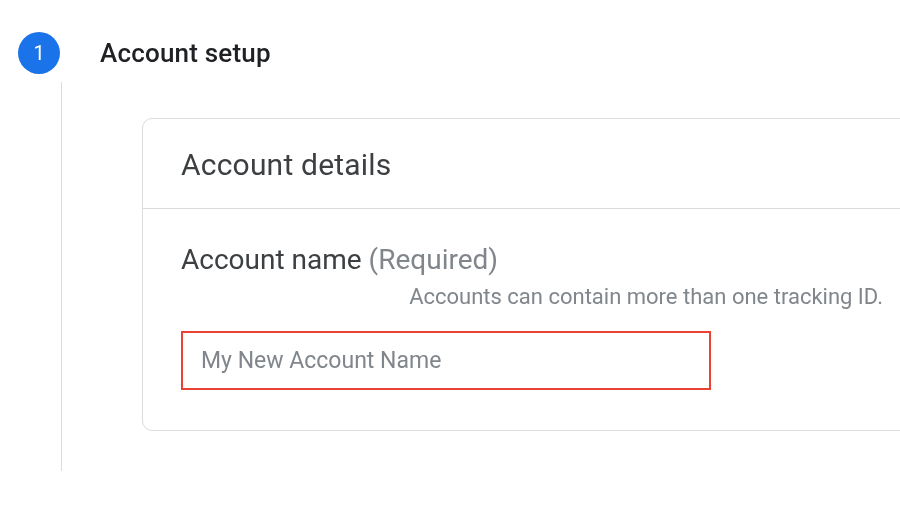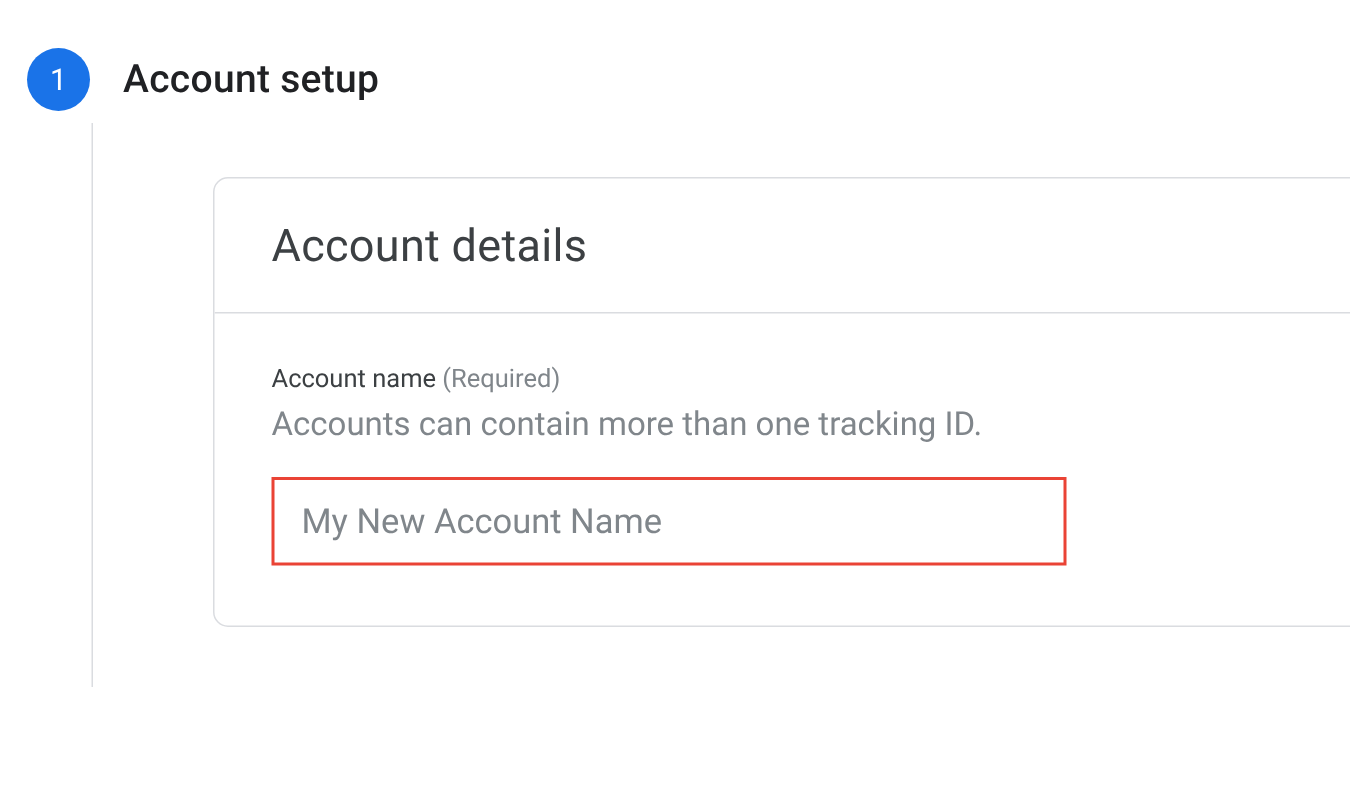--- a/index.html
+++ b/index.html
@@ -34,20 +34,21 @@
       justify-content: center;
       font-size: 20px;
       font-weight: 400;
       flex-shrink: 0;
     }
     .step-title {
       font-size: 26px;
       font-weight: 500;
       color: #202124;
       letter-spacing: 0.2px;
+      margin-left: 18px;
     }
     .step-body {
       margin-left: 43px;
       border-left: 1.5px solid #dadce0;
       padding: 36px 0 40px 80px;
       margin-top: 8px;
     }
     .card {
       border: 1px solid #dadce0;
       border-radius: 10px;
@@ -62,33 +63,34 @@
     .card-header-title {
       font-size: 30px;
       color: #3c4043;
       font-weight: 400;
       letter-spacing: 0.2px;
     }
     .card-body {
       padding: 34px 38px 40px 38px;
     }
     .field-label-row {
-      font-size: 17px;
+      font-size: 28px;
       color: #3c4043;
       font-weight: 400;
     }
     .field-label-required {
       color: #80868b;
       font-weight: 400;
     }
     .field-helper {
       font-size: 22px;
       color: #80868b;
       margin-top: 8px;
       font-weight: 400;
+      text-align: right;
     }
     .field-input-wrap {
       margin-top: 22px;
       border: 2px solid #ea4335;
       width: 530px;
       padding: 0;
       background: #ffffff;
     }
     .field-input {
       width: 100%;

